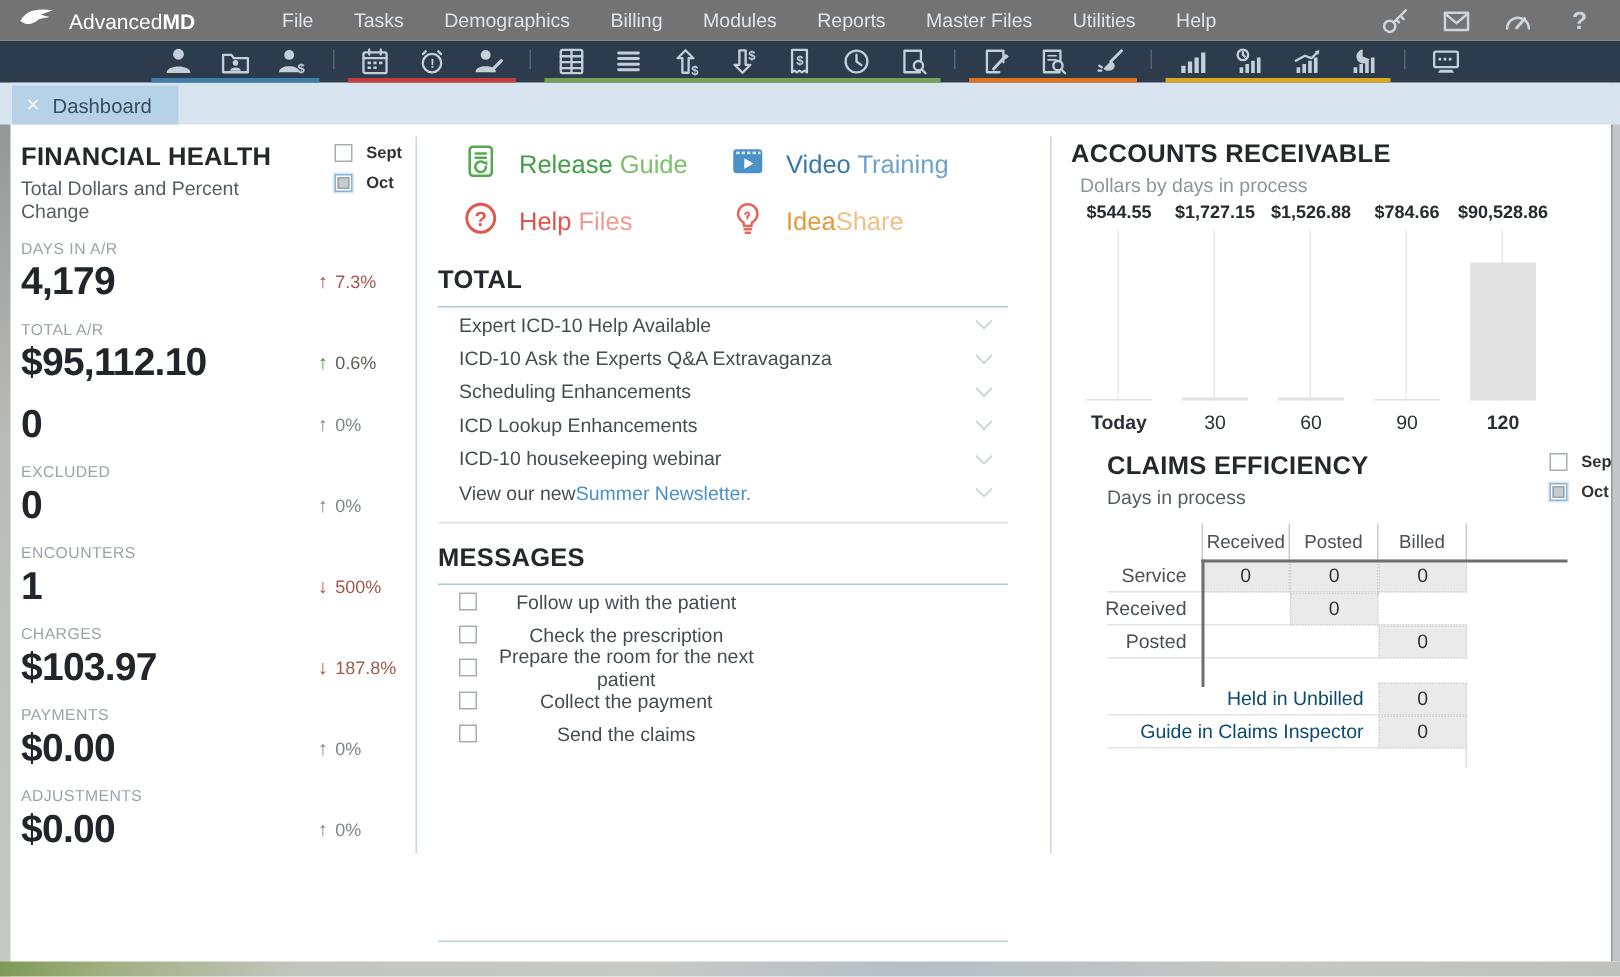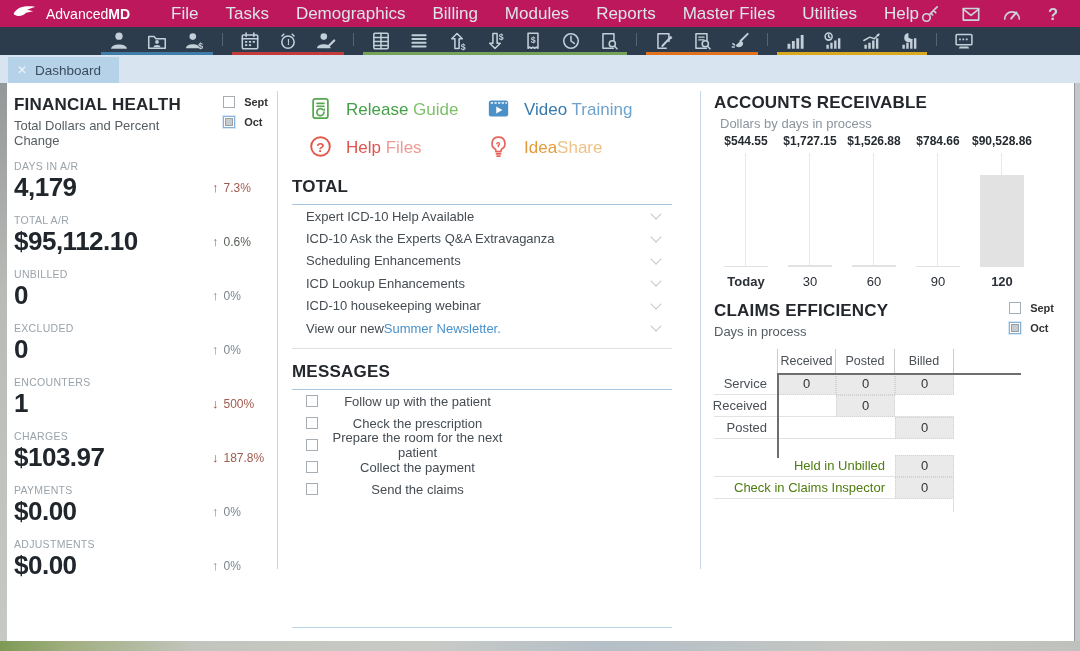--- a/index.html
+++ b/index.html
@@ -1,25 +1,25 @@
 <!DOCTYPE html>
 <html><head>
 <meta charset="utf-8">
 <style>
   html,body{margin:0;padding:0;background:#fff;}
   body{width:1080px;height:651px;position:relative;overflow:hidden;
        font-family:"Liberation Sans","DejaVu Sans",sans-serif;-webkit-font-smoothing:antialiased;}
 
   
-  .menubar{position:absolute;left:0;top:0;width:1080px;height:27px;background:#be185d;
+  .menubar{position:absolute;left:0;top:0;width:1080px;height:27px;background:#737373;
            display:flex;align-items:center;z-index:6;text-align:center;}
   .brand{display:flex;align-items:center;gap:9px;padding-left:12px;width:150px;}
   .brand-text{font-size:14px;color:#fff;white-space:pre;}
   .brand-text b{font-weight:bold;}
-  .menu-items{display:flex;gap:27px;color:#dde4ea;font-size:17px;margin-left:26px;}
+  .menu-items{display:flex;gap:27px;color:#dde4ea;font-size:13px;margin-left:26px;}
   .menu-item{cursor:default;white-space:nowrap;}
   .menubar-right{margin-left:auto;display:flex;gap:19px;align-items:center;padding-right:16px;}
   .mb-icon{width:22px;height:20px;display:flex;align-items:center;justify-content:center;}
   .mb-icon svg{stroke:#ccd5dc;stroke-width:1.5;fill:none;stroke-linecap:round;stroke-linejoin:round;}
   .mb-icon .t{fill:#ccd5dc;stroke:none;font:bold 15px "Liberation Sans",sans-serif;}
 
   
   .toolbar{position:absolute;left:0;top:27px;width:1080px;height:28px;background:#2c3c4d;
            display:flex;align-items:stretch;padding-left:100px;box-sizing:border-box;z-index:5;}
   .tb-group{display:flex;position:relative;}
@@ -92,34 +92,34 @@
   .ar-chart{display:flex;margin-top:3px;}
   .ar-col{width:64px;}
   .ar-vlabel{display:flex;justify-content:center;font-size:12px;font-weight:bold;color:#262b30;white-space:nowrap;height:17px;}
   .ar-plot{height:116px;position:relative;}
   .ar-stem{position:absolute;left:31px;top:2px;bottom:0;width:1px;background:#e9e9e9;}
   .ar-bar{position:absolute;left:10px;bottom:0;width:44px;background:#e2e2e2;}
   .ar-xlabel{text-align:center;font-size:13px;color:#2a3037;padding-top:7px;}
   .ar-xlabel.bold{font-weight:bold;}
 
   
-  .ce{position:absolute;left:707px;top:218px;width:340px;}
+  .ce{position:absolute;left:731px;top:218px;width:340px;}
   .ce-head{position:relative;padding-right:62px;}
   .ce-table{position:relative;margin-top:9px;width:240px;display:grid;grid-template-columns:63px 59px 59px 59px;}
   .ct-corner{height:24px;}
   .ct-h{height:24px;display:flex;align-items:center;justify-content:center;font-size:12.5px;color:#4a5056;border-right:1px solid #ccc;box-sizing:border-box;}
   .ct-h.first{border-left:1px solid #ccc;}
   .ct-label{height:22px;display:flex;align-items:center;justify-content:flex-end;padding-right:10px;font-size:13px;color:#4a5056;border-bottom:1px solid #e3e3e3;box-sizing:border-box;}
   .ct-cell{height:22px;border-bottom:1px solid #e3e3e3;box-sizing:border-box;}
   .ct-cell.filled{background:#eaeaea;border:1px dotted #d2d2d2;display:flex;align-items:center;justify-content:center;font-size:13px;color:#333;}
   .ct-thick-h{position:absolute;left:63px;top:24px;width:244px;height:2px;background:#6e6e6e;}
   .ct-thick-v{position:absolute;left:63px;top:24px;width:2px;height:85px;background:#6e6e6e;}
   .ce-summary{margin-top:16px;width:240px;}
   .ces-row{display:flex;align-items:stretch;}
-  .ces-label{width:171px;text-align:right;padding-right:10px;font-size:13px;color:#4d7c0f;border-bottom:1px solid #e3e3e3;line-height:21px;height:21px;box-sizing:content-box;}
+  .ces-label{width:171px;text-align:right;padding-right:10px;font-size:13px;color:#0c4a6e;border-bottom:1px solid #e3e3e3;line-height:21px;height:21px;box-sizing:content-box;}
   .ces-cell{width:59px;background:#eaeaea;border:1px dotted #d2d2d2;display:flex;align-items:center;justify-content:center;font-size:13px;color:#333;box-sizing:border-box;}
   .ces-tail{margin-left:239px;width:1px;height:13px;background:#ddd;}
 </style>
 </head>
 <body>
 
 <div class="menubar">
   <div class="brand">
     <span>
       <svg viewBox="0 0 26 20" width="25" height="19">
@@ -368,21 +368,20 @@
           <div class="metric-label">TOTAL A/R</div>
           <div class="metric-row">
             <div class="metric-value">$95,112.10</div>
             <div class="metric-trend tone-good">
               <span class="arrow">↑</span>
               <span class="pct">0.6%</span>
             </div>
           </div>
         </div>
         <div class="metric">
-          <div class="metric-label">UNBILLED</div>
           <div class="metric-row">
             <div class="metric-value">0</div>
             <div class="metric-trend tone-neutral">
               <span class="arrow">↑</span>
               <span class="pct">0%</span>
             </div>
           </div>
         </div>
         <div class="metric">
           <div class="metric-label">EXCLUDED</div>
@@ -629,20 +628,20 @@
         <div class="ct-cell"></div>
         <div class="ct-cell"></div>
         <div class="ct-cell filled">0</div>
       </div>
     <div class="ce-summary">
         <div class="ces-row">
           <div class="ces-label">Held in Unbilled</div>
           <div class="ces-cell">0</div>
         </div>
         <div class="ces-row">
-          <div class="ces-label">Check in Claims Inspector</div>
+          <div class="ces-label">Guide in Claims Inspector</div>
           <div class="ces-cell">0</div>
         </div>
       </div>
     <div class="ces-tail"></div>
   </div>
 
 </div>
 
 </body></html>

